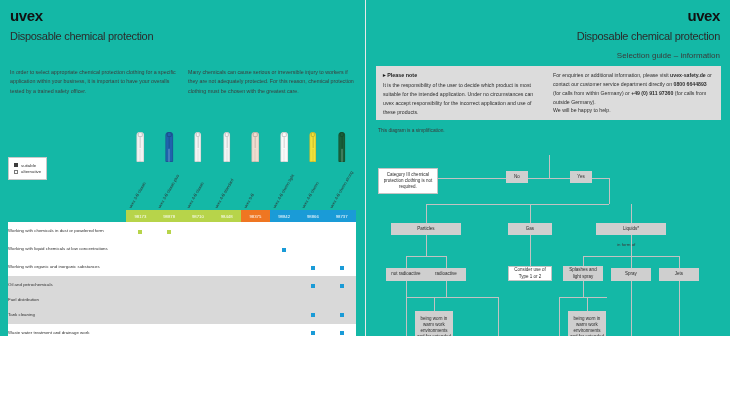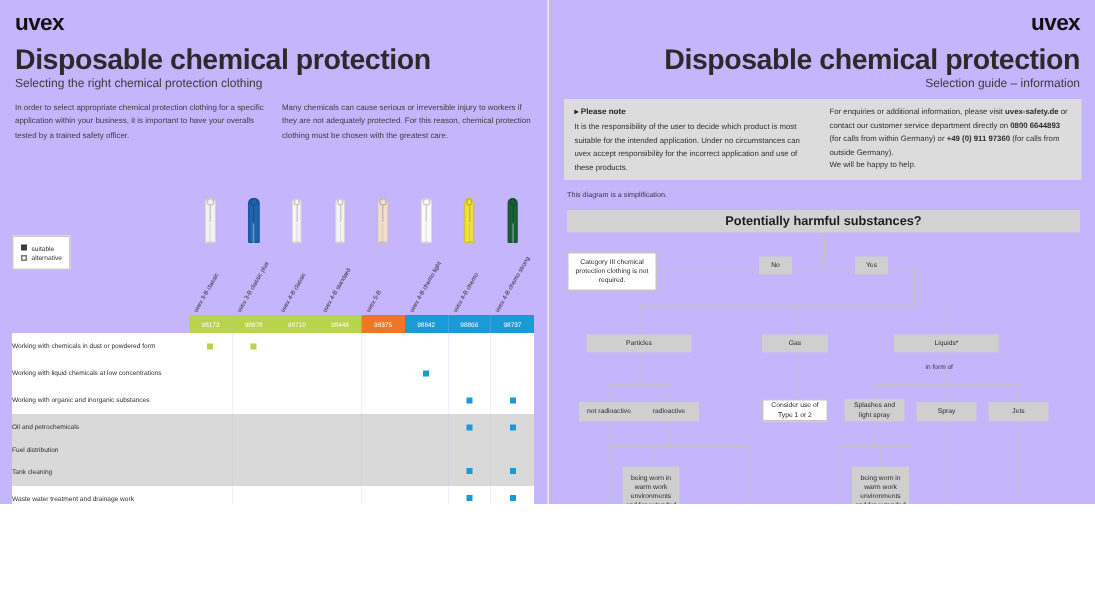--- a/index.html
+++ b/index.html
@@ -11,40 +11,40 @@
     overflow: hidden;
   }
   .page {
     position: relative;
     width: 730px; height: 400px;
     display: flex;
   }
   .left-page, .right-page {
     position: relative;
     width: 365px; height: 336px;
-    background: #c4b5fd;
+    background: #14b8a6;
     overflow: hidden;
   }
   .right-page { border-left: 1px solid #e8e8e8; }
 
   
   .brand {
     font-weight: bold;
     font-size: 15px;
     letter-spacing: -0.4px;
     color: #111;
     font-family: "Liberation Sans", sans-serif;
   }
   .brand-left { position: absolute; top: 7px; left: 10px; }
   .brand-right { position: absolute; top: 7px; right: 10px; }
 
   
   .title {
-    font-size: 19px;
-    font-weight: 700;
+    font-size: 11px;
+    font-weight: 400;
     color: #2b2b2b;
     letter-spacing: -0.3px;
     white-space: nowrap;
   }
   .subtitle {
     font-size: 8px;
     color: #3a3a3a;
     margin-top: 2px;
   }
   .lt-title { position: absolute; top: 30px; left: 10px; }
@@ -234,21 +234,20 @@
 </style>
 </head>
 <body>
 
 <div class="page">
 
   <div class="left-page">
 
     <div class="brand brand-left">uvex</div>
     <div class="title lt-title">Disposable chemical protection</div>
-    <div class="subtitle lt-sub">Selecting the right chemical protection clothing</div>
 
     <div class="intro">
       <div class="intro-col">In order to select appropriate chemical protection clothing for a specific application within your business, it is important to have your overalls tested by a trained safety officer.</div>
       <div class="intro-col">Many chemicals can cause serious or irreversible injury to workers if they are not adequately protected. For this reason, chemical protection clothing must be chosen with the greatest care.</div>
     </div>
 
     <div class="legend">
       <div class="legend-row">
         <span class="legend-sq filled"></span>
         <span class="legend-label">suitable</span>
@@ -510,21 +509,20 @@
       <div class="ln v" style="left:56px;  top:213px; height:45px;"></div>
 
       <div class="ln v" style="left:205px; top:143px; height:16px;"></div>
       <div class="ln h" style="left:181px; top:159px; width:48px;"></div>
       <div class="ln v" style="left:181px; top:159px; height:99px;"></div>
       <div class="ln v" style="left:209px; top:159px; height:14px;"></div>
       <div class="ln v" style="left:209px; top:213px; height:45px;"></div>
       <div class="ln v" style="left:253px; top:143px; height:115px;"></div>
       <div class="ln v" style="left:301px; top:143px; height:115px;"></div>
 
-      <div class="fbox banner" style="left:0px; top:2px; width:342px; height:15px;">Potentially harmful substances?</div>
 
       <div class="fbox white" style="left:0px; top:30px; width:60px; height:26px;">Category III chemical protection clothing is not required.</div>
 
       <div class="fbox" style="left:128px; top:33px; width:22px; height:12px;">No</div>
       <div class="fbox" style="left:192px; top:33px; width:22px; height:12px;">Yes</div>
 
       <div class="fbox" style="left:13px;  top:85px; width:70px; height:12px;">Particles</div>
       <div class="fbox" style="left:130px; top:85px; width:44px; height:12px;">Gas</div>
       <div class="fbox" style="left:218px; top:85px; width:70px; height:12px;">Liquids*</div>
 

